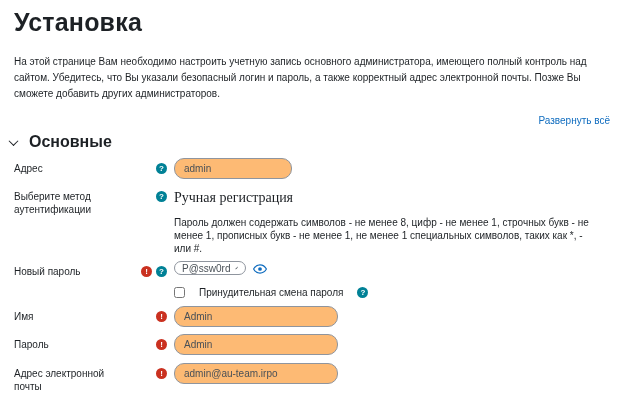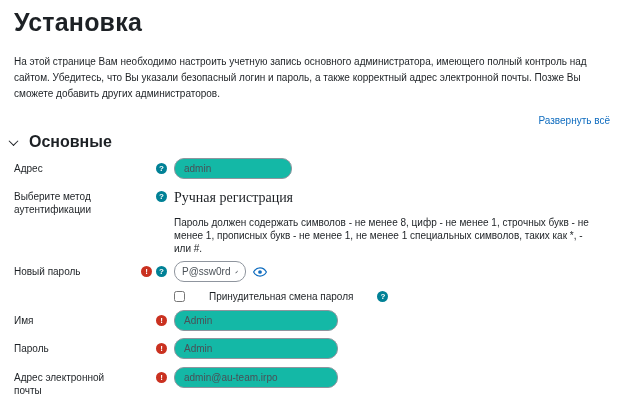--- a/index.html
+++ b/index.html
@@ -25,35 +25,35 @@
   .micons { width:46px; flex:none; display:flex; justify-content:flex-end; gap:4px;
     padding:5px 7px 0 0; }
   .mfield { flex:1; min-width:0; display:flex; align-items:center; }
 
   .circ { width:11px; height:11px; border-radius:50%; color:#fff; font-size:8px; font-weight:700;
     display:inline-flex; align-items:center; justify-content:center; line-height:1; flex:none; }
   .circ.help { background:#008196; cursor:pointer; }
   .circ.req  { background:#ca3120; }
 
   input.txt { height:21px; border:1px solid #8f959e; border-radius:10px; padding:0 9px;
-    font-size:10px; color:#495057; font-family:inherit; background:#14b8a6; outline:none; }
+    font-size:10px; color:#495057; font-family:inherit; background:#fdba74; outline:none; }
   .w-login { width:118px; } .w-name { width:164px; }
 
   .static-val { font-size:14px; padding-top:4px;font-family:Liberation Serif, serif; }
 
   .policy { font-size:10px; line-height:13px; padding-right:8px; }
 
-  .pwdbox { display:inline-flex; align-items:center; gap:4px; width:72px; height:21px;
+  .pwdbox { display:inline-flex; align-items:center; gap:4px; width:72px; height:14px;
     border:1px solid #8f959e; border-radius:10px; padding:0 7px; font-size:10px; color:#495057;
     cursor:text; }
   .pwdbox .val { white-space:nowrap; }
   .eye-btn { margin-left:7px; display:inline-flex; align-items:center; cursor:pointer;
     align-self:center; padding-top:1px; }
 
-  .chkline { display:flex; align-items:center; gap:24px; font-size:10px; }
+  .chkline { display:flex; align-items:center; gap:14px; font-size:10px; }
   .chkline input { width:11px; height:11px; accent-color:#fff; border:1px solid #8f959e; margin:0; }
 
   
   .r-login   { margin-bottom:7px; }
   .r-auth    { }
   .r-policy  { margin-bottom:6px; }
   .r-pwd     { margin-bottom:9px; }
   .r-chk     { margin-bottom:8px; }
   .r-fname   { margin-bottom:7px; }
   .r-lname   { margin-bottom:8px; }

